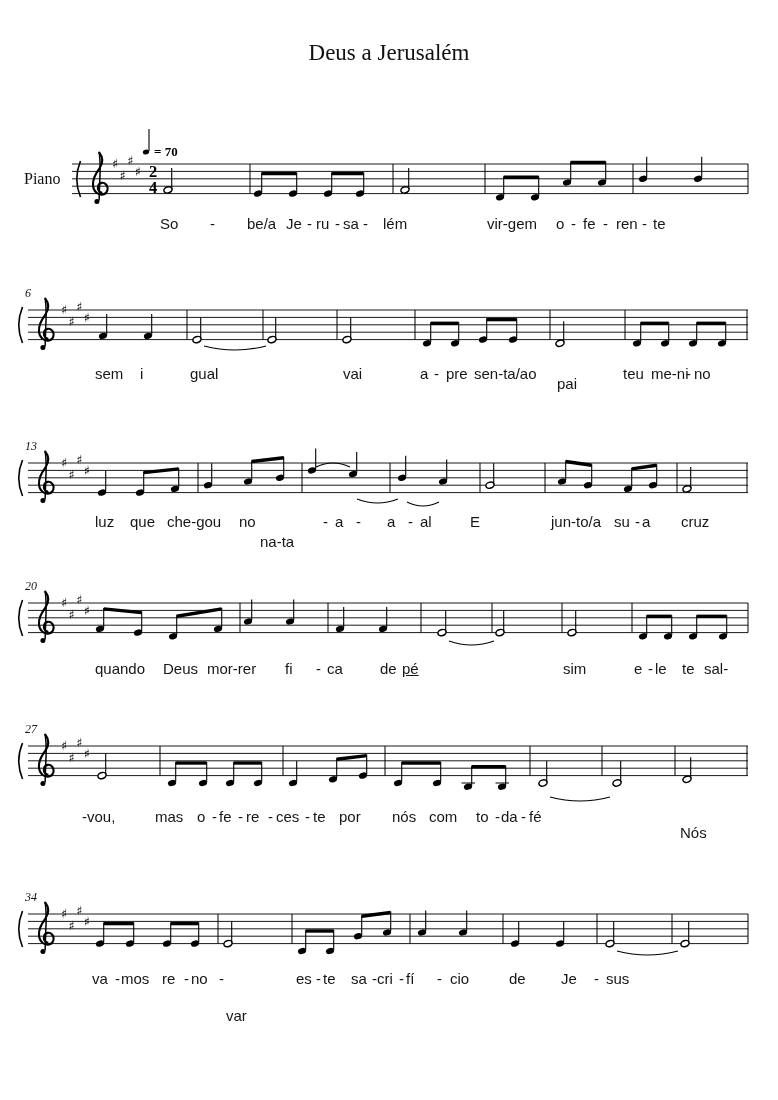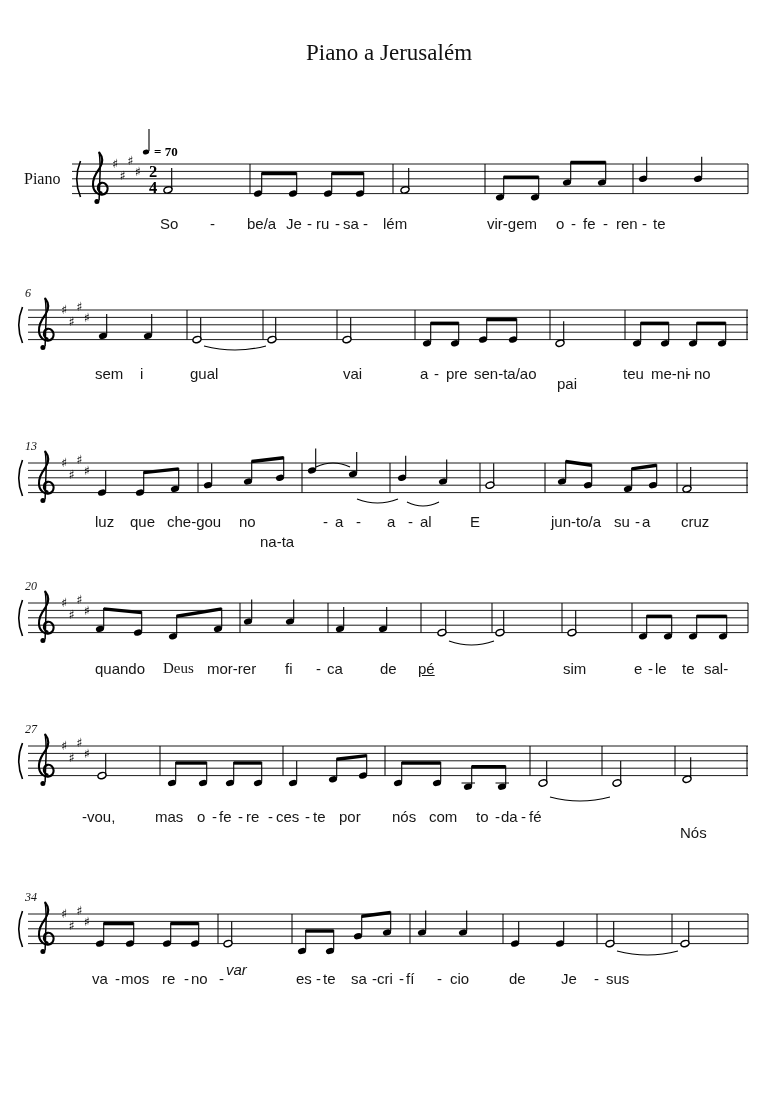--- a/index.html
+++ b/index.html
@@ -12,21 +12,21 @@
   .lyr{position:absolute;font-family:"Liberation Sans",sans-serif;font-size:15px;
        color:#161616;white-space:pre;line-height:1;}
   .mnum{position:absolute;font-style:italic;font-size:12px;color:#161616;
         font-family:"Liberation Serif",serif;line-height:1;}
   svg{position:absolute;left:0;top:0;}
 </style>
 </head>
 <body>
 
 <div class="page">
-  <div class="title">Piano a Jerusalém</div>
+  <div class="title">Deus a Jerusalém</div>
   <div class="instrument">Piano</div>
   <svg id="score-svg" width="778" height="1100" viewBox="0 0 778 1100">
       <g>
         <line x1="72" y1="164" x2="748" y2="164" stroke="#000" stroke-width="0.9"></line>
         <line x1="72" y1="171.4" x2="748" y2="171.4" stroke="#000" stroke-width="0.9"></line>
         <line x1="72" y1="178.8" x2="748" y2="178.8" stroke="#000" stroke-width="0.9"></line>
         <line x1="72" y1="186.2" x2="748" y2="186.2" stroke="#000" stroke-width="0.9"></line>
         <line x1="72" y1="193.6" x2="748" y2="193.6" stroke="#000" stroke-width="0.9"></line>
         <path d="M 80.5 161 Q 73 179 80.5 197" fill="none" stroke="#000" stroke-width="1.6"></path>
         <path d="M 99.2 152.5 C 102.8 157 103.2 163 99.5 168.5 C 94.5 175 92.5 180 93 185.5 C 93.5 192 98.5 195.5 103 194.5 C 107.5 193.5 109 188 106 184.5 C 103.5 181.5 99 182.5 98 186.5 C 97.3 189.5 99 192 101.5 192.5" fill="none" stroke="#000" stroke-width="2.1" stroke-linecap="round"></path>
@@ -409,27 +409,27 @@
       <span class="lyr" style="left: 387px; top: 514px;">a</span>
       <span class="lyr" style="left: 408px; top: 514px;">-</span>
       <span class="lyr" style="left: 420px; top: 514px;">al</span>
       <span class="lyr" style="left: 470px; top: 514px;">E</span>
       <span class="lyr" style="left: 551px; top: 514px;">jun-to/a</span>
       <span class="lyr" style="left: 614px; top: 514px;">su</span>
       <span class="lyr" style="left: 635px; top: 514px;">-</span>
       <span class="lyr" style="left: 642px; top: 514px;">a</span>
       <span class="lyr" style="left: 681px; top: 514px;">cruz</span>
       <span class="lyr" style="left: 95px; top: 661px;">quando</span>
-      <span class="lyr" style="left: 163px; top: 661px; font-family: Liberation Serif, serif;">Deus</span>
+      <span class="lyr" style="left: 163px; top: 661px;">Deus</span>
       <span class="lyr" style="left: 207px; top: 661px;">mor-rer</span>
       <span class="lyr" style="left: 285px; top: 661px;">fi</span>
       <span class="lyr" style="left: 316px; top: 661px;">-</span>
       <span class="lyr" style="left: 327px; top: 661px;">ca</span>
       <span class="lyr" style="left: 380px; top: 661px;">de</span>
-      <span class="lyr" style="left: 418px; top: 661px; text-decoration: underline;">pé</span>
+      <span class="lyr" style="left: 402px; top: 661px; text-decoration: underline;">pé</span>
       <span class="lyr" style="left: 563px; top: 661px;">sim</span>
       <span class="lyr" style="left: 634px; top: 661px;">e</span>
       <span class="lyr" style="left: 648px; top: 661px;">-</span>
       <span class="lyr" style="left: 655px; top: 661px;">le</span>
       <span class="lyr" style="left: 682px; top: 661px;">te</span>
       <span class="lyr" style="left: 704px; top: 661px;">sal-</span>
       <span class="lyr" style="left: 82px; top: 809px;">-vou,</span>
       <span class="lyr" style="left: 155px; top: 809px;">mas</span>
       <span class="lyr" style="left: 197px; top: 809px;">o</span>
       <span class="lyr" style="left: 212px; top: 809px;">-</span>
@@ -449,21 +449,21 @@
       <span class="lyr" style="left: 521px; top: 809px;">-</span>
       <span class="lyr" style="left: 529px; top: 809px;">fé</span>
       <span class="lyr" style="left: 680px; top: 825px;">Nós</span>
       <span class="lyr" style="left: 92px; top: 971px;">va</span>
       <span class="lyr" style="left: 115px; top: 971px;">-</span>
       <span class="lyr" style="left: 121px; top: 971px;">mos</span>
       <span class="lyr" style="left: 162px; top: 971px;">re</span>
       <span class="lyr" style="left: 184px; top: 971px;">-</span>
       <span class="lyr" style="left: 191px; top: 971px;">no</span>
       <span class="lyr" style="left: 219px; top: 971px;">-</span>
-      <span class="lyr" style="left: 226px; top: 962px; font-style: italic;">var</span>
+      <span class="lyr" style="left: 226px; top: 1008px;">var</span>
       <span class="lyr" style="left: 296px; top: 971px;">es</span>
       <span class="lyr" style="left: 316px; top: 971px;">-</span>
       <span class="lyr" style="left: 323px; top: 971px;">te</span>
       <span class="lyr" style="left: 351px; top: 971px;">sa</span>
       <span class="lyr" style="left: 372px; top: 971px;">-</span>
       <span class="lyr" style="left: 377px; top: 971px;">cri</span>
       <span class="lyr" style="left: 399px; top: 971px;">-</span>
       <span class="lyr" style="left: 406px; top: 971px;">fí</span>
       <span class="lyr" style="left: 437px; top: 971px;">-</span>
       <span class="lyr" style="left: 450px; top: 971px;">cio</span>

